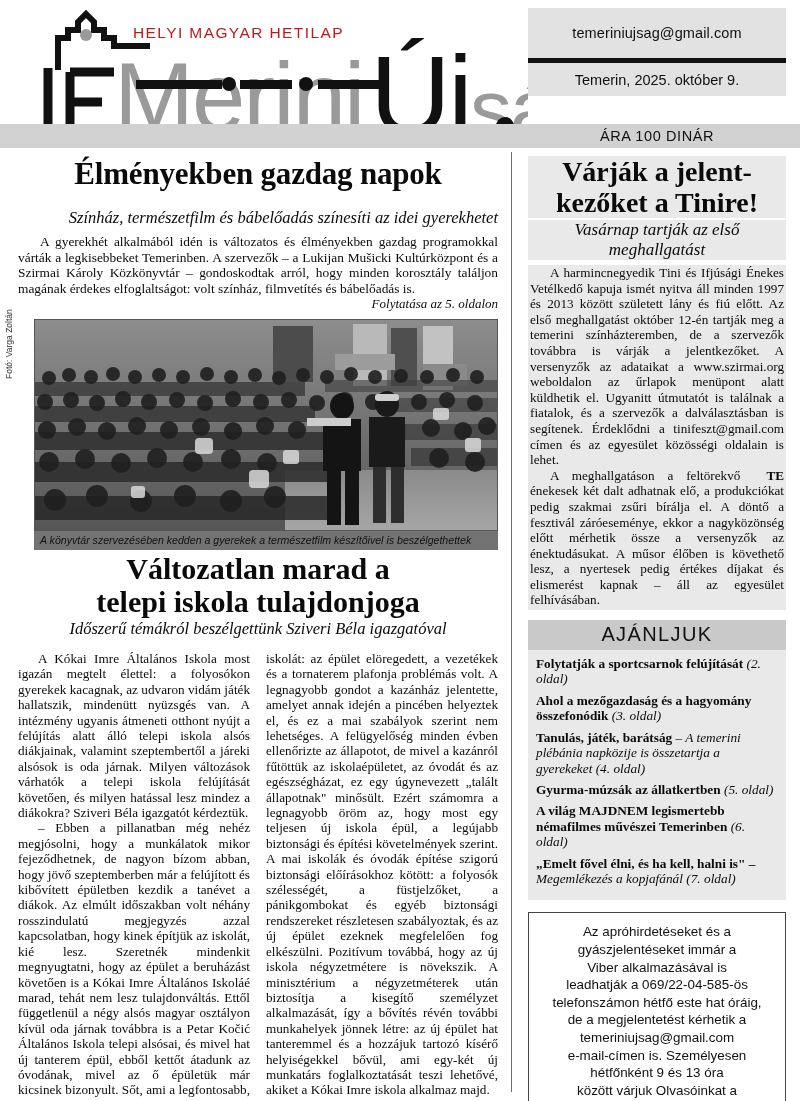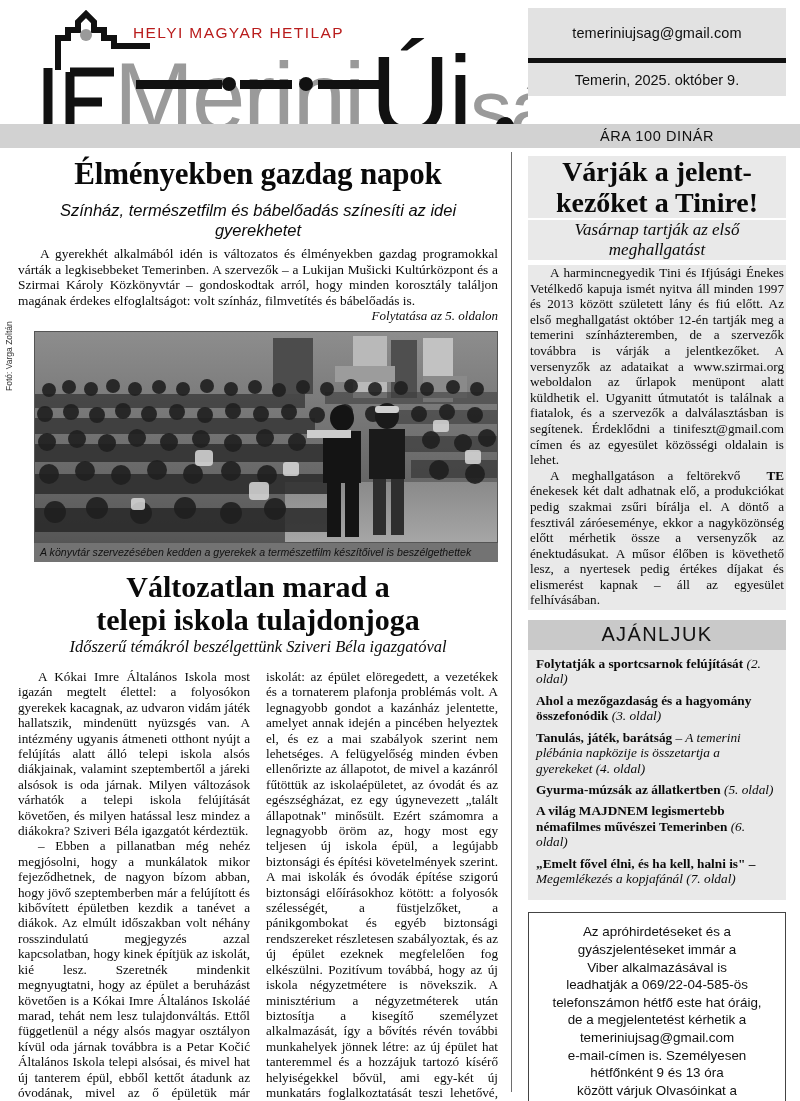--- a/index.html
+++ b/index.html
@@ -130,26 +130,26 @@
   .headline-1 {
     font-family: "Liberation Serif", serif;
     font-weight: bold;
     font-size: 31px;
     line-height: 36px;
     text-align: center;
     margin: 8px 0 1px;
     letter-spacing: -0.2px;
   }
   .subhead-1 {
-    font-family: Liberation Sans, sans-serif;
+    font-family: Liberation Serif, serif;
     font-style: italic;
     font-size: 16.5px;
     line-height: 20px;
-    text-align: center;
-    margin: 8px 0 6px;
+    text-align: right;
+    margin: 16px 0 6px;
   }
   .lead-body {
     font-size: 13.4px;
     line-height: 15.6px;
     text-align: justify;
     text-indent: 22px;
     margin: 0;
     hyphens: auto;
   }
   .cont-note {
@@ -201,21 +201,21 @@
     overflow: hidden;
   }
 
   
   .headline-2 {
     font-family: "Liberation Serif", serif;
     font-weight: bold;
     font-size: 30px;
     line-height: 33px;
     text-align: center;
-    margin: 8px 0 1px;
+    margin: 2px 0 1px;
   }
   .subhead-2 {
     font-family: "Liberation Serif", serif;
     font-style: italic;
     font-size: 16.5px;
     line-height: 20px;
     text-align: center;
     margin: 0 0 12px;
   }
   .two-col {

